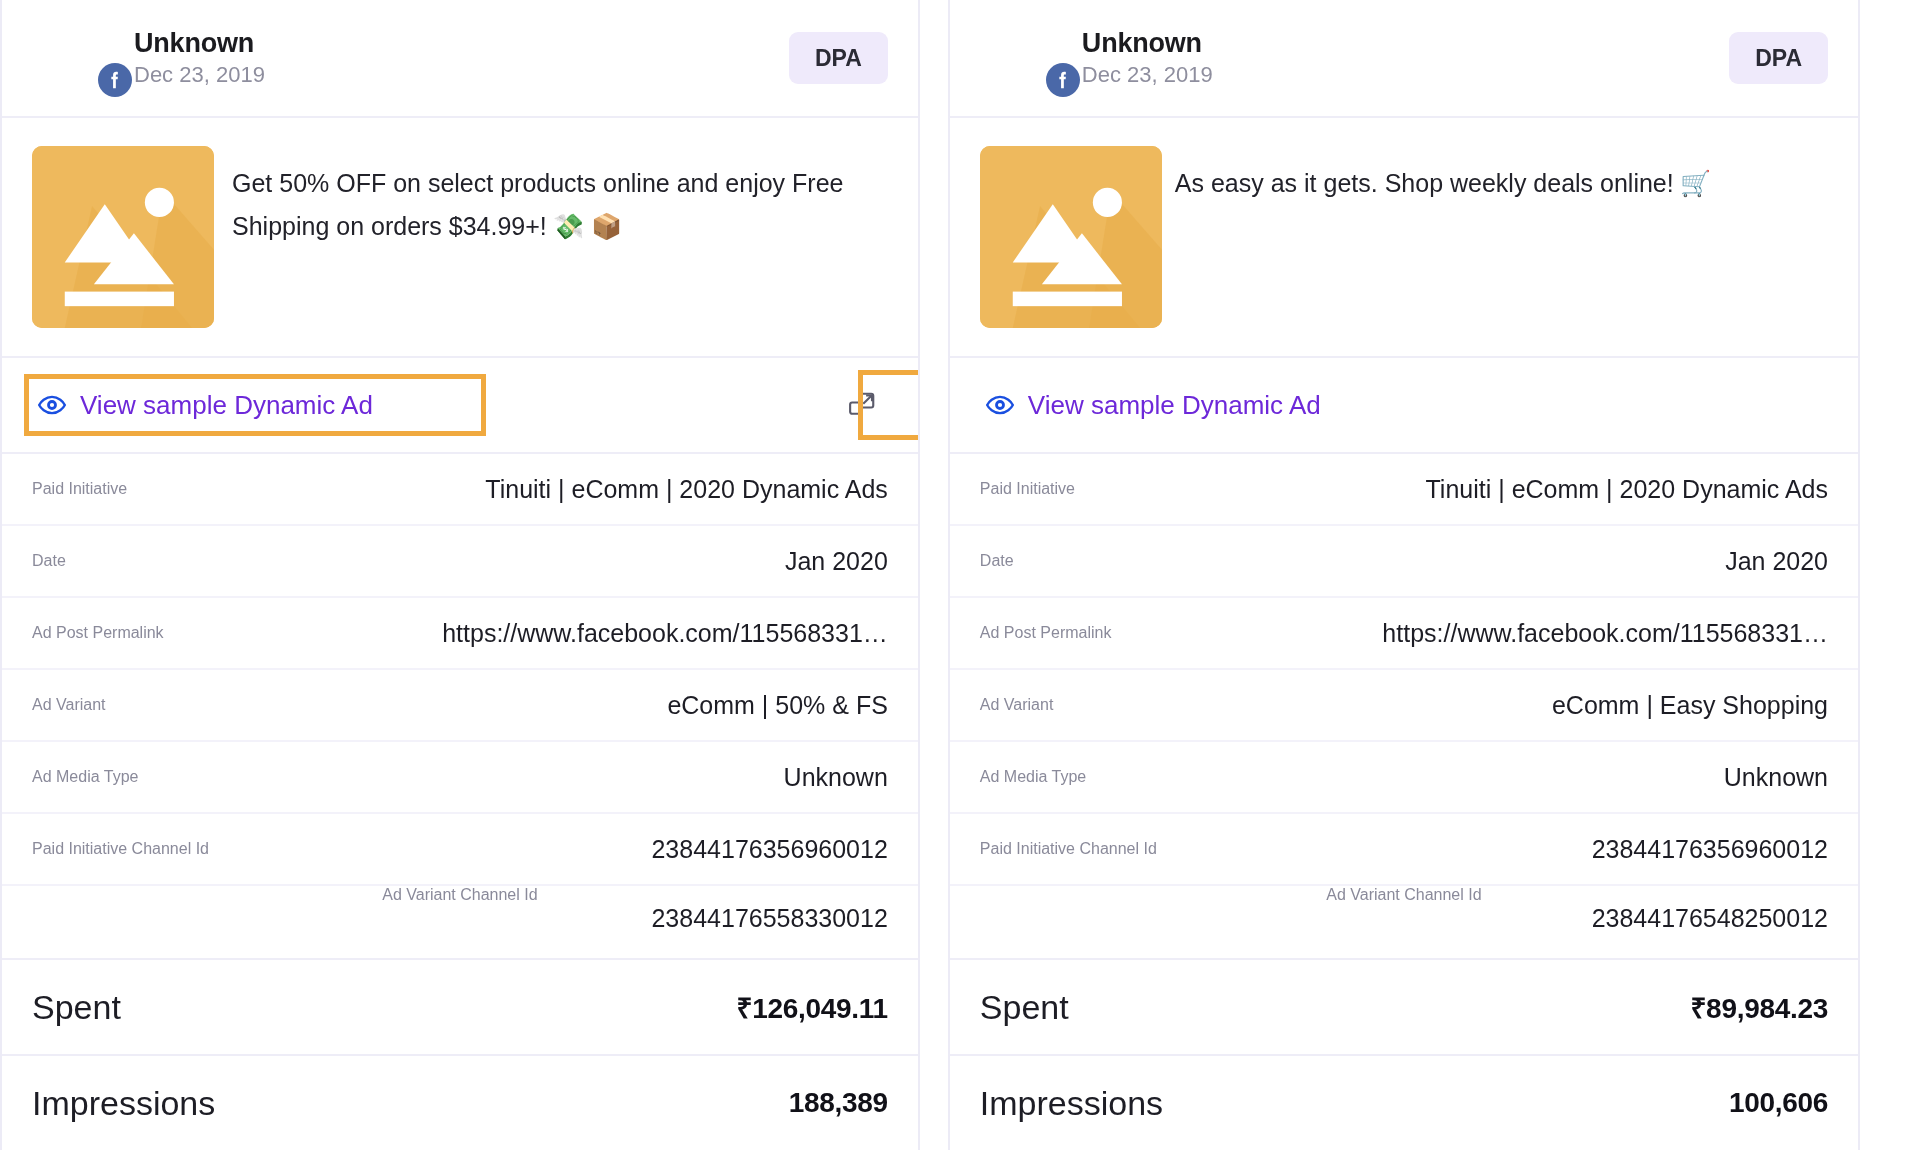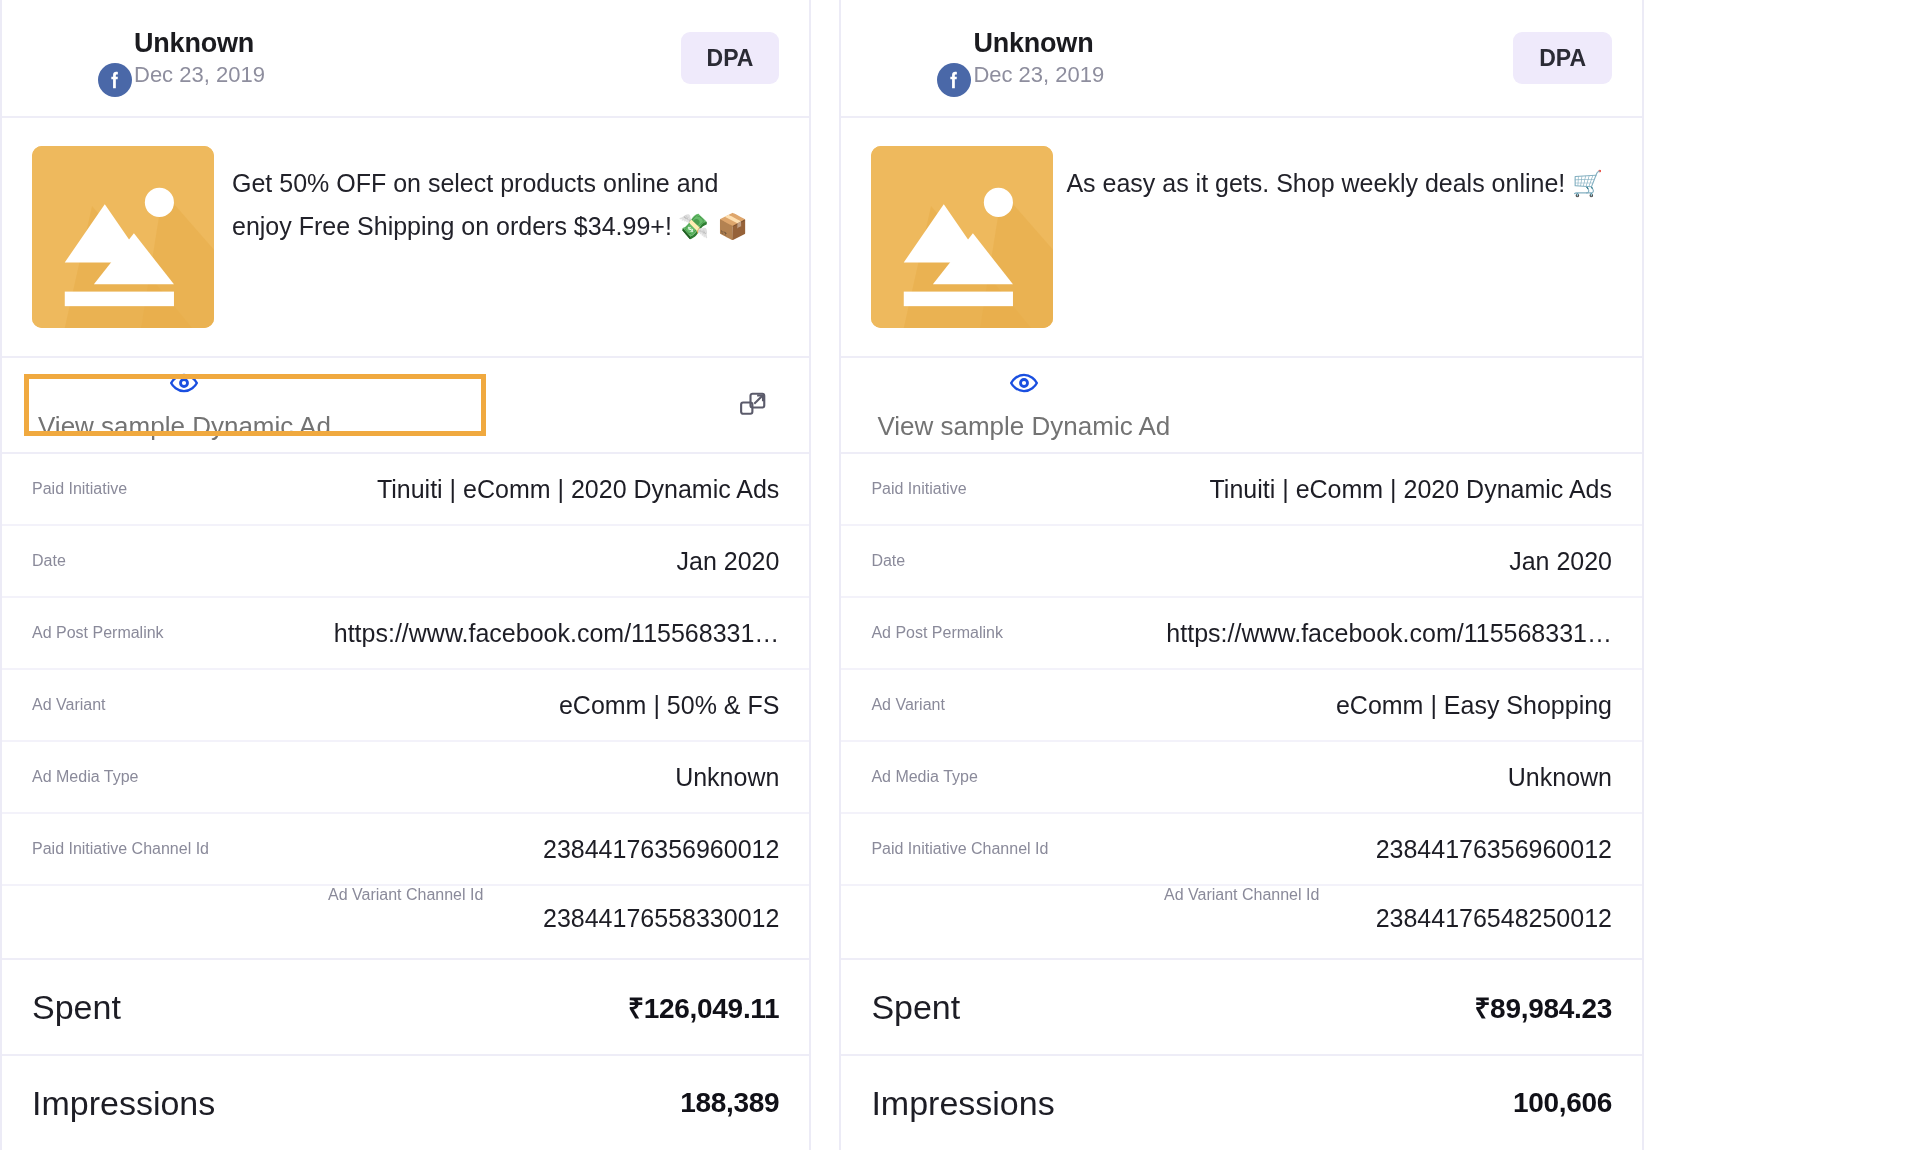--- a/index.html
+++ b/index.html
@@ -7,21 +7,21 @@
   html, body {
     width: 1916px;
     height: 1150px;
     overflow: hidden;
     background: #ffffff;
     font-family: "Liberation Sans", sans-serif;
     -webkit-font-smoothing: antialiased;
   }
 
   .board {
-    width: 1644px;
+    width: 1860px;
     height: 1150px;
     display: flex;
     align-items: flex-start;
     background: #ffffff;
     position: relative;
   }
 
   
   .card {
     width: 962px;
@@ -131,27 +131,26 @@
     border-bottom: 2px solid #eeedf7;
     display: flex;
     align-items: center;
     padding: 0 30px 0 26px;
     position: relative;
   }
   .view-link {
     display: inline-flex;
     align-items: center;
     gap: 14px;
-    color: #737373;
+    color: #6d28d9;
     font-size: 26px;
     font-weight: 500;
     cursor: pointer;
     padding: 9px 12px 9px 10px;
     background: #ffffff;
-    flex-direction: column;
   }
   .eye-icon svg { display: block; }
   .popout-btn {
     margin-left: auto;
     width: 52px;
     height: 46px;
     display: flex;
     align-items: center;
     justify-content: center;
     cursor: pointer;

